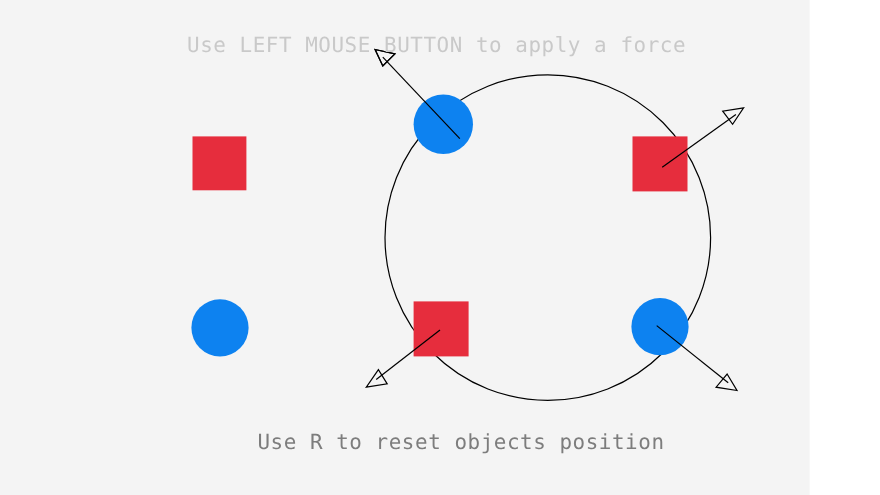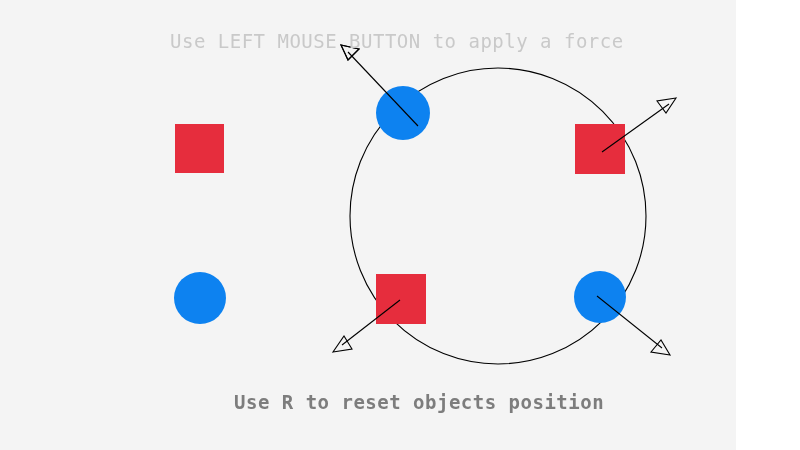--- a/index.html
+++ b/index.html
@@ -39,21 +39,20 @@
     left: 170px;
     top: 30px;
     font-size: 19px;
     color: #c9c9c9;
   }
   #hint-bottom {
     left: 234px;
     top: 391px;
     font-size: 19px;
     color: #7d7d7d;
-    font-weight: bold;
   }
 </style>
 </head>
 <body>
 
 <div id="stage">
 
   <svg id="scene-svg" viewBox="0 0 800 450">
 
     <circle id="boundary-circle" cx="498" cy="216" r="148" fill="none" stroke="#000000" stroke-width="1.1"></circle>

